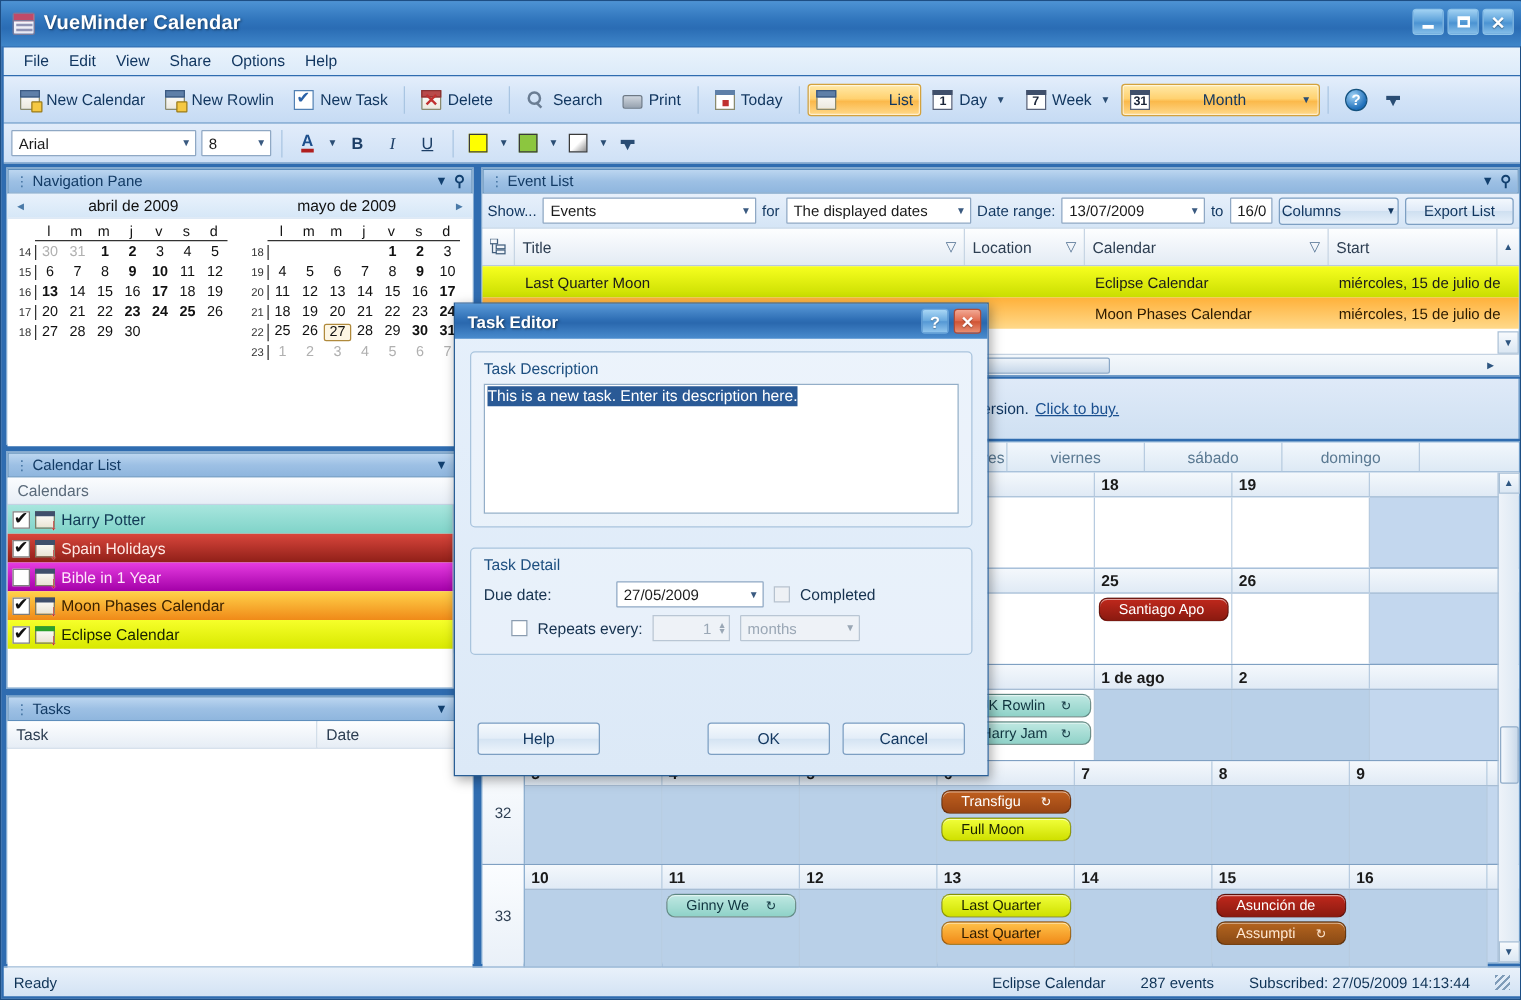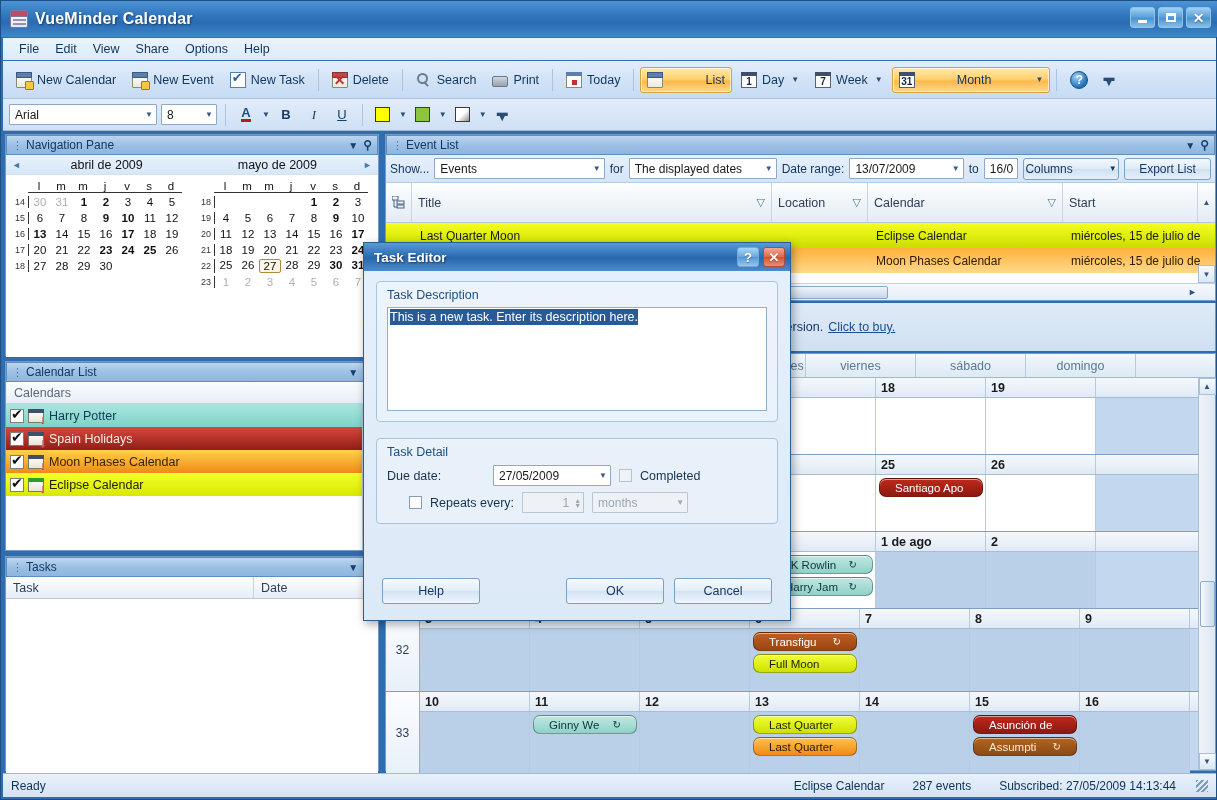--- a/index.html
+++ b/index.html
@@ -182,21 +182,21 @@
     height:28px; background: linear-gradient(180deg,#e7f0fb,#d5e5f6);
     display:flex; align-items:center; gap:5px; padding:0 4px;
     border-bottom:1px solid #b6cce2;
   }
   .el-lbl { color:#11365f; font-size:12px; white-space:nowrap; }
   .btn3d {
     background: linear-gradient(180deg,#f3f8fd 0%, #dfeaf7 50%, #cfe0f1 51%, #e6f0fa 100%);
     border:1px solid #7d9fc2; border-radius:3px; color:#11365f; font-size:12px;
     display:flex; align-items:center; justify-content:center; gap:6px; height:22px; padding:0 8px;
   }
-  .el-grid-hdr { height:40px; display:flex; background:linear-gradient(180deg,#fdfeff,#e3ebf4); border-bottom:1px solid #b9cade; }
+  .el-grid-hdr { height:30px; display:flex; background:linear-gradient(180deg,#fdfeff,#e3ebf4); border-bottom:1px solid #b9cade; }
   .el-th { border-right:1px solid #c7d5e4; display:flex; align-items:center; padding:0 6px; color:#2d3e52; font-size:12.5px; }
   .el-th .flt { margin-left:auto; color:#4e6e90; font-size:11px; }
   .el-row { height:25px; display:flex; align-items:center; font-size:12px; color:#1a1a1a; }
   .el-cell { padding-left:8px; overflow:hidden; white-space:nowrap; }
   .el-hscroll { position:absolute; left:0; bottom:0; width:100%; height:17px;
                 background:linear-gradient(180deg,#f4f8fc,#e6eef6); border-top:1px solid #c5d3e2; display:flex; align-items:center; }
   .el-thumb { height:13px; background:linear-gradient(180deg,#eef4fa,#c6d7e9); border:1px solid #8aa7c6; border-radius:2px; }
 
   #trialbar { position:absolute; left:384px; top:302px; width:831px; height:48px;
               background:linear-gradient(180deg,#dfeaf8,#cfe0f2); border-left:1px solid #6f9cc8; border-right:1px solid #6f9cc8;
@@ -314,21 +314,21 @@
     <div class="tb-btn">
       <span class="ic ic-cal">
           <i class="ic-badge"></i>
         </span>
       <span>New Calendar</span>
     </div>
     <div class="tb-btn">
       <span class="ic ic-cal">
           <i class="ic-badge"></i>
         </span>
-      <span>New Event</span>
+      <span>New Rowlin</span>
     </div>
     <div class="tb-btn">
       <span class="ic ic-check"></span>
       <span>New Task</span>
     </div>
     <div class="tb-sep"></div>
     <div class="tb-btn">
       <span class="ic ic-cal redtop ic-del"></span>
       <span>Delete</span>
     </div>
@@ -610,20 +610,25 @@
           <div class="cl-row" style="background: linear-gradient(rgb(168, 230, 222) 0%, rgb(127, 211, 200) 100%); color: rgb(17, 58, 85);">
             <span class="cl-chk on"></span>
             <span class="cl-ic"></span>
             <span>Harry Potter</span>
           </div>
           <div class="cl-row" style="background: linear-gradient(rgb(217, 70, 60) 0%, rgb(143, 31, 24) 100%); color: rgb(255, 232, 228);">
             <span class="cl-chk on"></span>
             <span class="cl-ic"></span>
             <span>Spain Holidays</span>
           </div>
+          <div class="cl-row" style="background: linear-gradient(rgb(230, 60, 224) 0%, rgb(163, 0, 168) 100%); color: rgb(255, 228, 251);">
+            <span class="cl-chk"></span>
+            <span class="cl-ic"></span>
+            <span>Bible in 1 Year</span>
+          </div>
           <div class="cl-row" style="background: linear-gradient(rgb(255, 210, 74) 0%, rgb(240, 138, 24) 100%); color: rgb(59, 34, 0);">
             <span class="cl-chk on"></span>
             <span class="cl-ic"></span>
             <span>Moon Phases Calendar</span>
           </div>
           <div class="cl-row" style="background: linear-gradient(rgb(246, 255, 42) 0%, rgb(216, 232, 0) 100%); color: rgb(26, 34, 0);">
             <span class="cl-chk on"></span>
             <span class="cl-ic green"></span>
             <span>Eclipse Calendar</span>
           </div>

